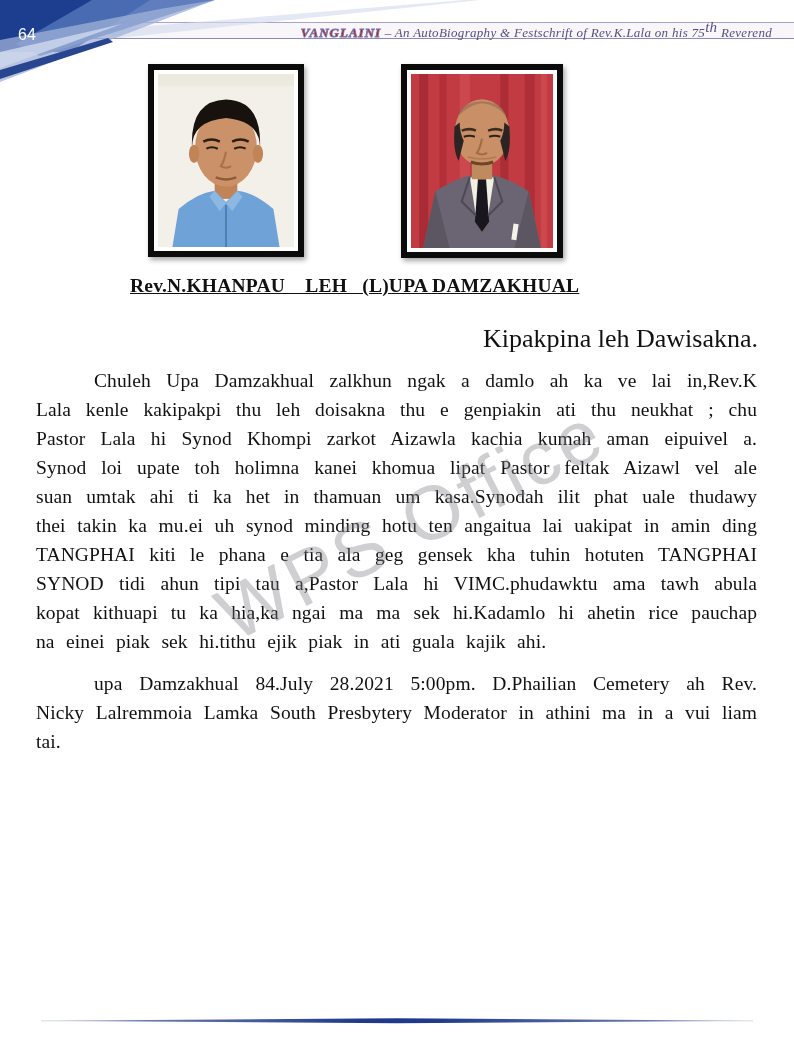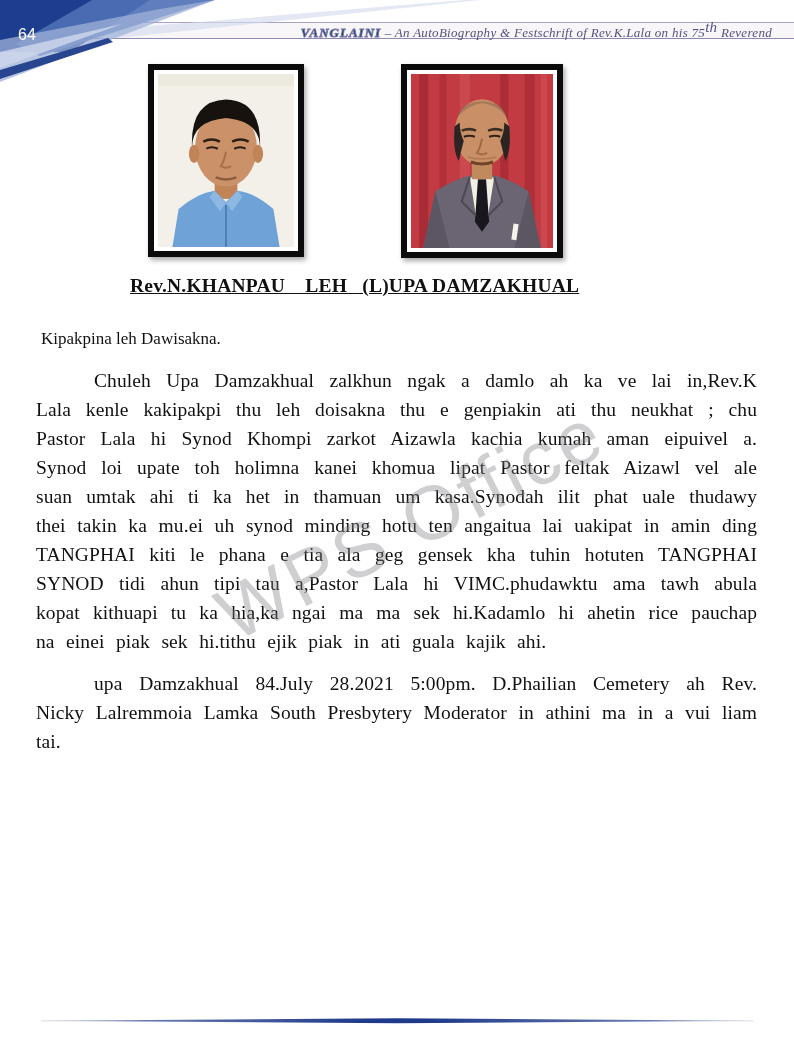--- a/index.html
+++ b/index.html
@@ -26,21 +26,21 @@
   .header-title{
     font-family:"Liberation Serif",serif;
     font-style:italic;
     font-size:13px;
     color:#55507e;
     letter-spacing:.3px;
     white-space:nowrap;
   }
   .header-title .title-outline{
     font-weight:bold;
-    color:#0c4a6e;
+    color:#b91c1c;
     -webkit-text-stroke:.8px #7d78a8;
     text-shadow:0 0 1px #8c87b0;
     letter-spacing:1px;
   }
   .header-title sup{font-size:15px;font-style:italic;}
   .corner{position:absolute;top:0;left:0;z-index:3;}
   .corner .pagenum{
     font-family:"Liberation Sans",sans-serif;
     fill:#ffffff;font-size:16px;
   }
@@ -64,22 +64,23 @@
     margin:17px 36px 0 130px;
     font-size:19.5px;
     font-weight:bold;
     text-decoration:underline;
     white-space:pre;
     letter-spacing:.2px;
   }
   .salutation{
     margin:27px 36px 0 36px;
     padding-left:5px;
-    font-size:17px;
+    font-size:26px;
     line-height:29px;
+    text-align:right;
   }
   .body-para{
     margin:13px 37px 0 36px;
     font-size:19.5px;
     line-height:29px;
     text-align:justify;
     text-indent:58px;
     word-spacing:6.5px;
     letter-spacing:.1px;
   }

